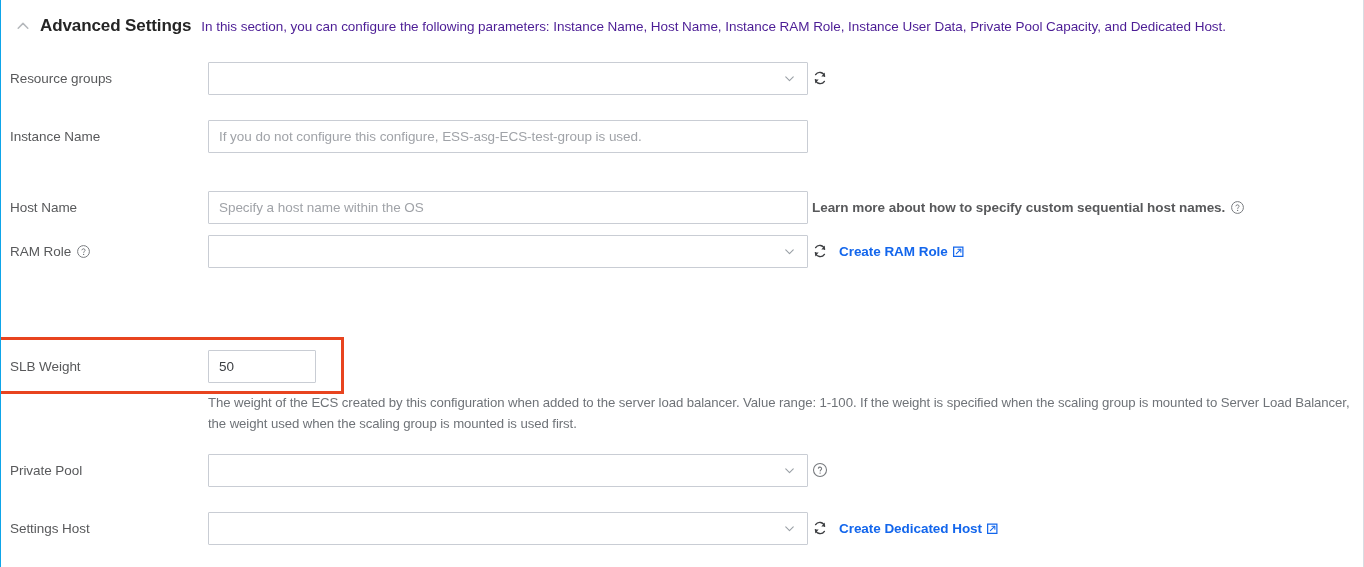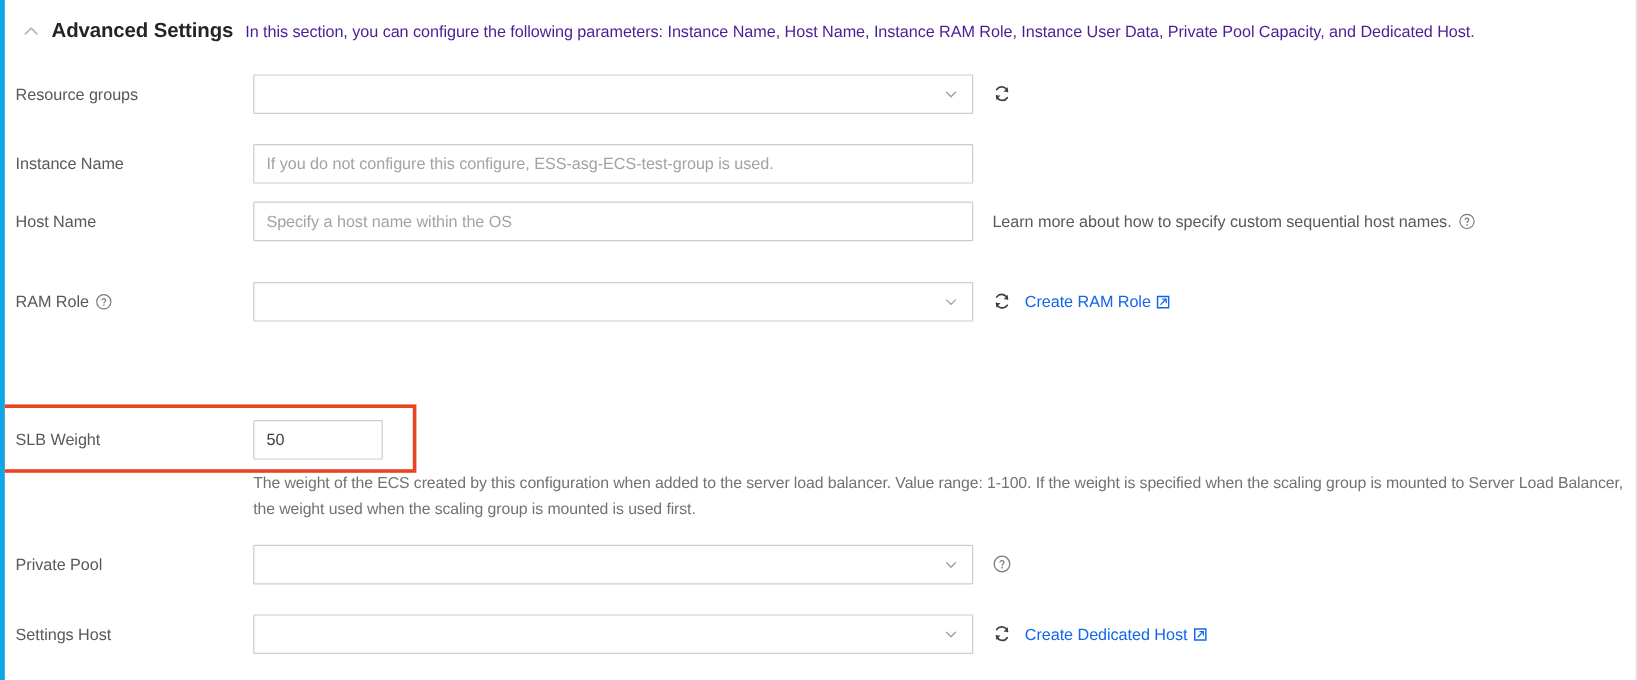--- a/index.html
+++ b/index.html
@@ -11,21 +11,21 @@
     font-family: "Liberation Sans", sans-serif;
     -webkit-font-smoothing: antialiased;
   }
   .page {
     position: relative;
     width: 1364px;
     height: 567px;
     background: #ffffff;
     overflow: hidden;
     box-sizing: border-box;
-    border-left: 4px solid #0ea5e9;
+    border-left: 1px solid #0ea5e9;
     border-right: 1px solid #d9dde3;
   }
 
   
   .section-header {
     position: absolute;
     left: 0;
     top: 0;
     right: 0;
     height: 52px;
@@ -128,22 +128,23 @@
     display: flex;
     align-items: center;
     flex: none;
   }
   .chev svg { display: block; }
 
   
   .extra {
     display: flex;
     align-items: center;
-    margin-left: 16px;
-    white-space: nowrap;
+    margin-left: 4px;
+    white-space: nowrap;
+    font-weight: bold;
   }
   .refresh-btn {
     display: inline-flex;
     align-items: center;
     cursor: pointer;
     flex: none;
   }
   .refresh-btn svg { display: block; }
   .link {
     color: #1366ec;
@@ -238,21 +239,21 @@
     <div class="row-label">
       <span>Instance Name</span>
     </div>
     <div class="control">
       <div class="field wide">
         <span class="ph">If you do not configure this configure, ESS-asg-ECS-test-group is used.</span>
       </div>
     </div>
   </div>
 
-  <div class="form-row" style="top:164px;">
+  <div class="form-row" style="top:187px;">
     <div class="row-label">
       <span>Host Name</span>
     </div>
     <div class="control">
       <div class="field wide">
         <span class="ph">Specify a host name within the OS</span>
       </div>
       <div class="extra">
         <span class="note-text">Learn more about how to specify custom sequential host names.</span>
         <span class="help-icon">

